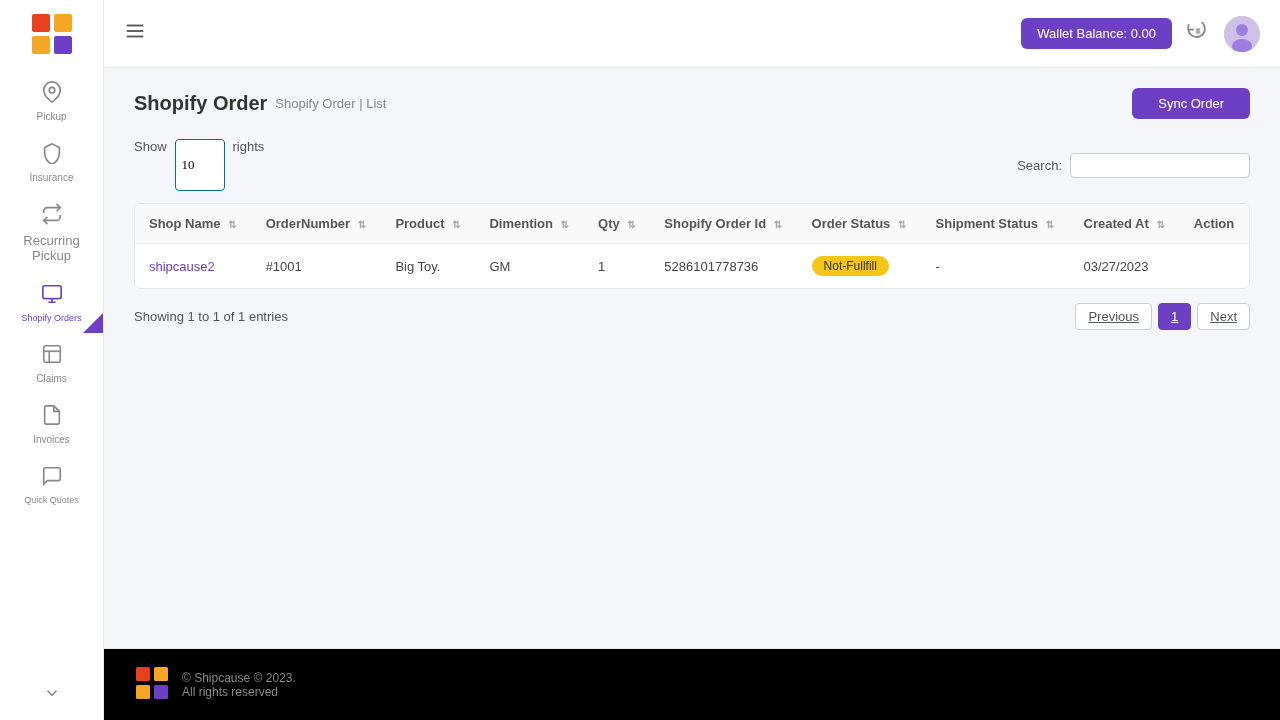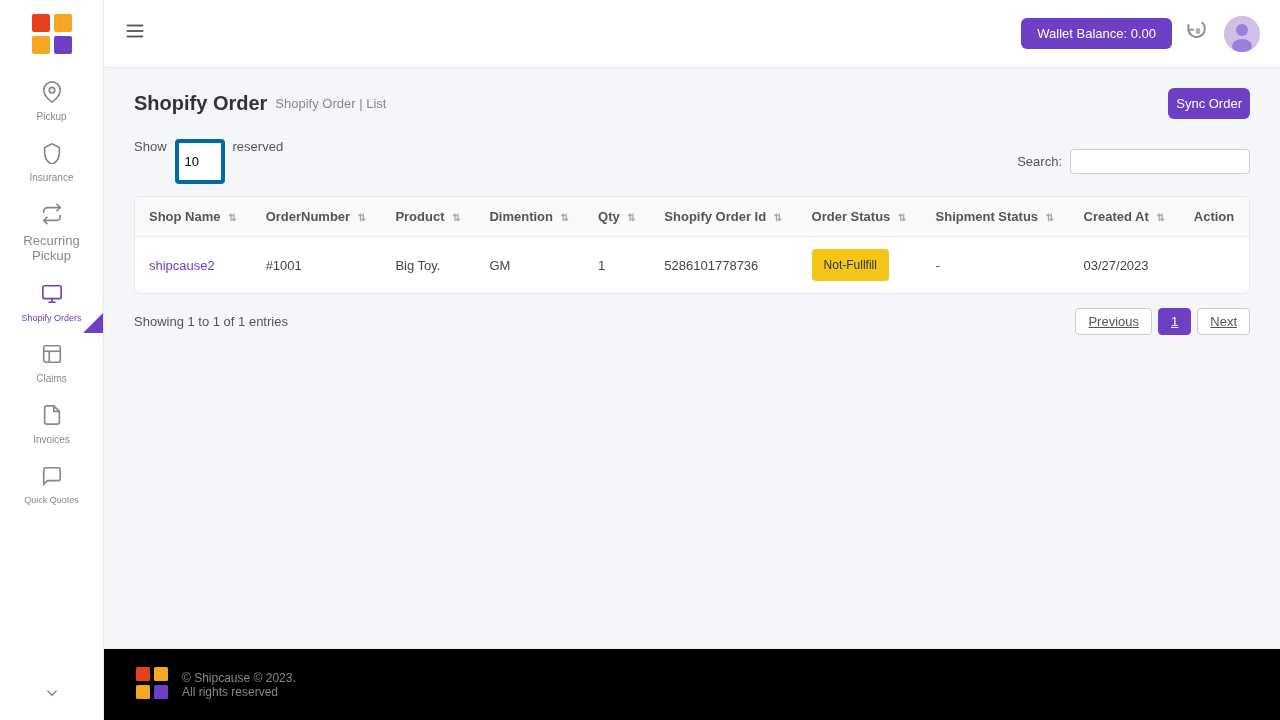--- a/index.html
+++ b/index.html
@@ -127,21 +127,21 @@
     .breadcrumb {
       font-size: 13px;
       color: #888;
     }
     .breadcrumb span { color: #888; }
     .sync-btn {
       background: #6c3fc5;
       color: #fff;
       border: none;
       border-radius: 6px;
-      padding: 8px 8px;
+      padding: 8px 26px;
       cursor: pointer;
       font-size: 13px;
       font-weight: 500;
     }
 
     
     .table-controls {
       display: flex;
       align-items: center;
       justify-content: space-between;
@@ -149,24 +149,25 @@
     }
     .show-entries {
       display: flex;
       align-items: flex-start;
       gap: 8px;
       font-size: 13px;
       color: #555;
     }
     .entries-input {
       width: 50px;
-      border: 4px solid #0369a1;
+      border: 1px solid #0369a1;
       border-radius: 4px;
-      padding: 11px 6px;
-      font-size: 13px;
+      padding: 17px 6px;
+      font-size: 13px;
+      font-family: Liberation Serif, serif;
     }
     .search-area {
       display: flex;
       align-items: center;
       gap: 8px;
       font-size: 13px;
       color: #555;
     }
     .search-input {
       border: 1px solid #ccc;
@@ -205,22 +206,22 @@
       border-bottom: 1px solid #f0f0f0;
       font-size: 13px;
       color: #444;
     }
     tr:last-child td { border-bottom: none; }
 
     .status-badge {
       display: inline-block;
       background: #f5c518;
       color: #333;
-      border-radius: 4px;
-      padding: 9px 12px;
+      border-radius: 10px;
+      padding: 3px 12px;
       font-size: 12px;
       font-weight: 500;
     }
 
     
     .pagination-area {
       display: flex;
       align-items: center;
       justify-content: space-between;
       margin-top: 14px;
@@ -401,21 +402,21 @@
           <span>List</span>
         </span>
       </div>
       <button class="sync-btn">Sync Order</button>
     </div>
 
     <div class="table-controls">
       <div class="show-entries">
         <span>Show</span>
         <input type="text" class="entries-input" value="10" style="">
-        <span>reserved</span>
+        <span>rights</span>
       </div>
       <div class="search-area">
         <span>Search:</span>
         <input type="text" class="search-input" style="">
       </div>
     </div>
 
     <div class="table-wrapper">
       <table>
         <thead>

